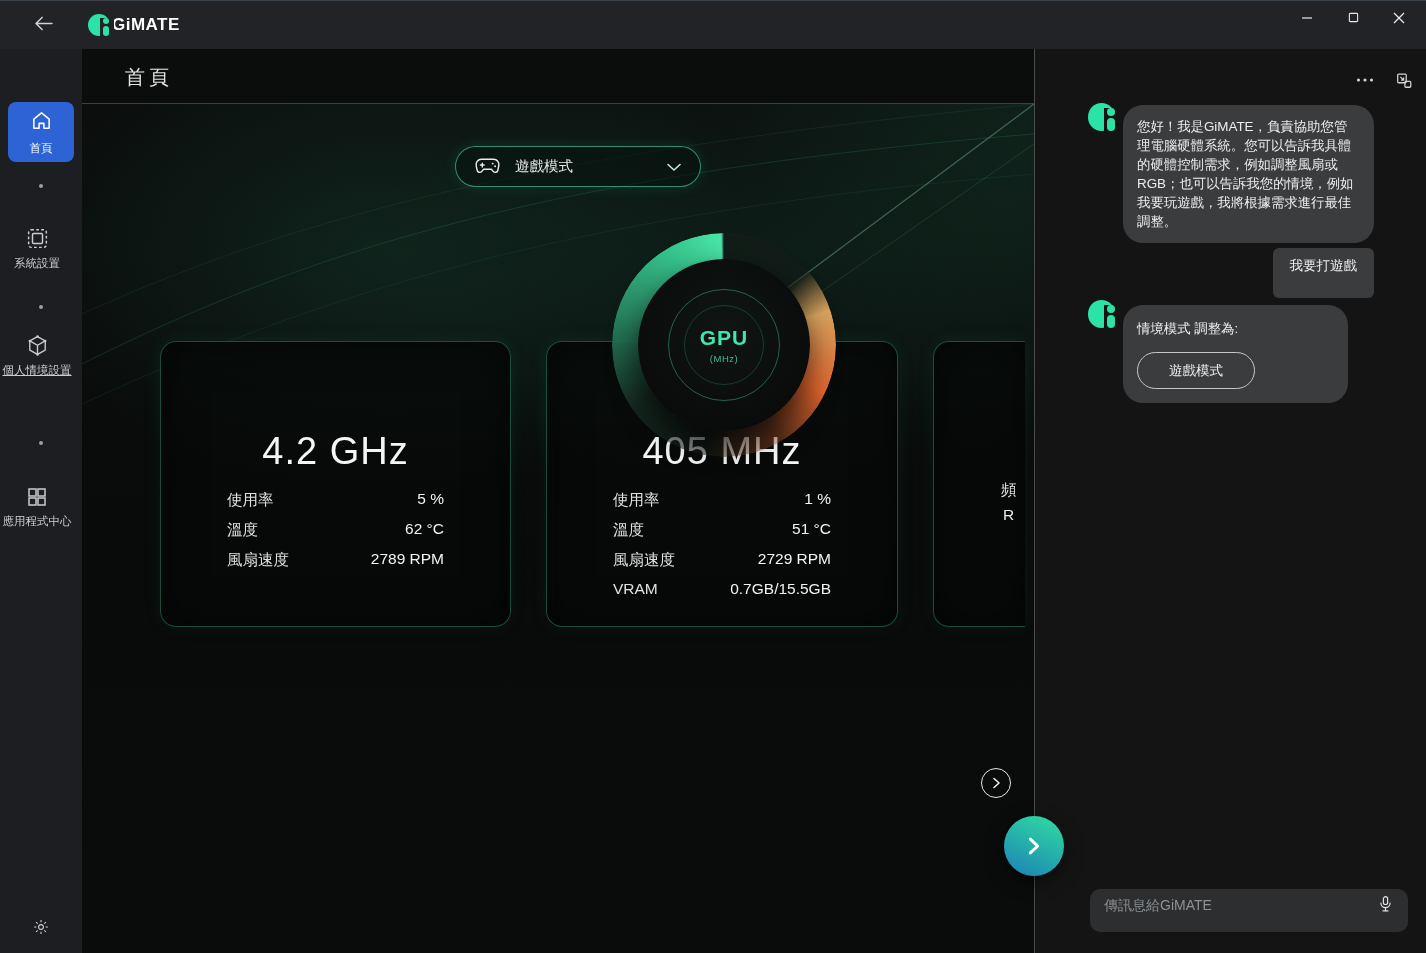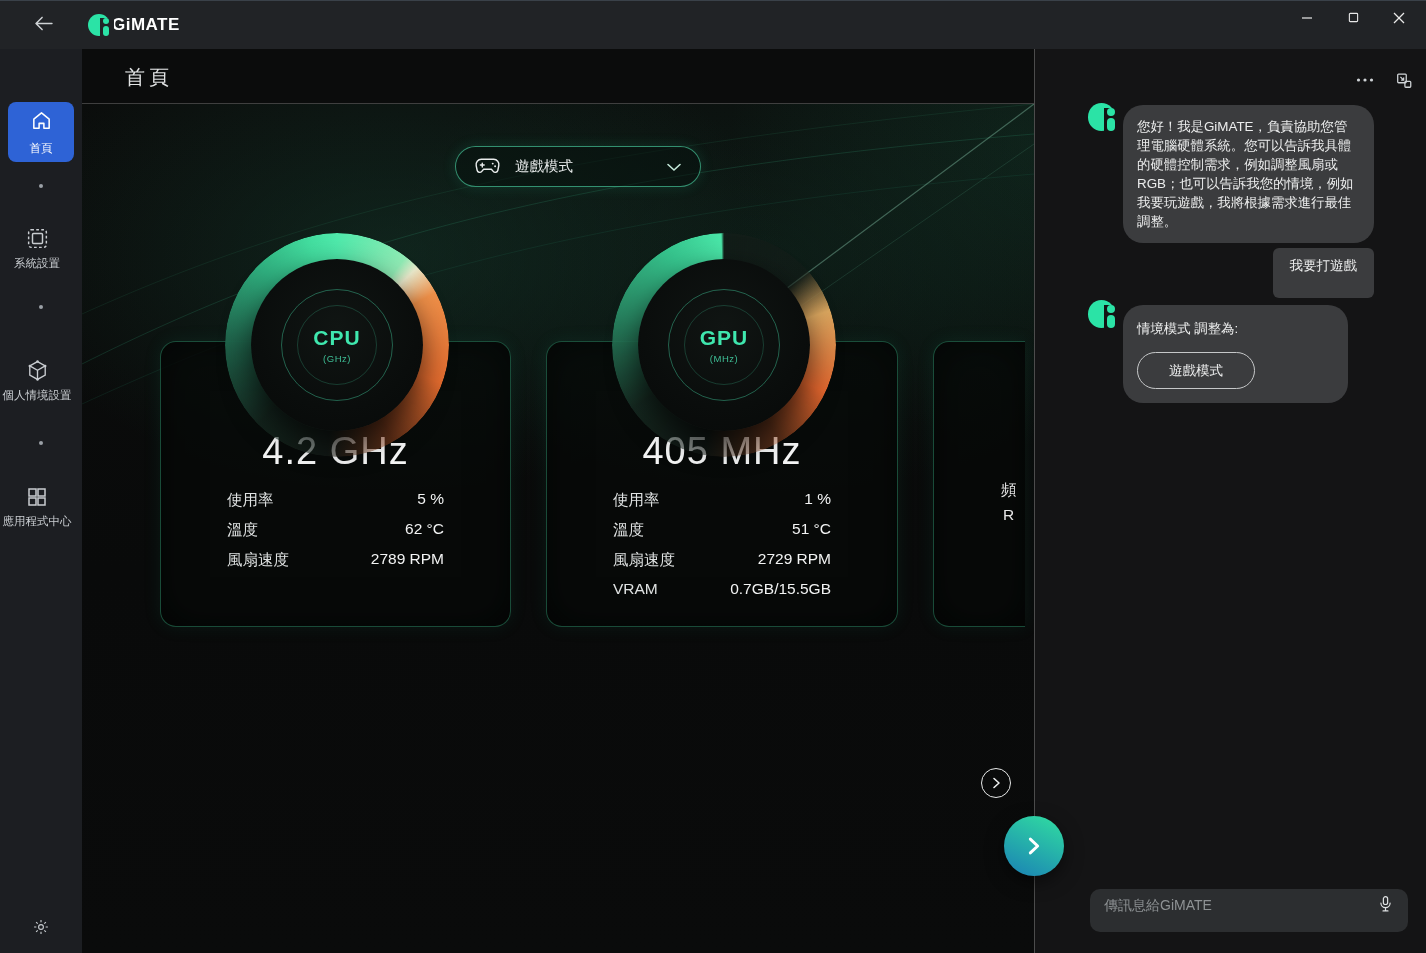--- a/index.html
+++ b/index.html
@@ -169,21 +169,21 @@
         <svg width="25" height="25" viewBox="0 0 24 24" fill="none" stroke="currentColor" stroke-width="1.4">
             <rect x="7.2" y="7.2" width="9.6" height="9.6" rx="1"></rect>
             <rect x="3.5" y="3.5" width="17" height="17" rx="2.5" stroke-dasharray="2.6 2.2"></rect>
           </svg>
       </span>
       <span class="lbl">系統設置</span>
     </button>
 
     <span class="nav-dot" style="top:256px;"></span>
 
-    <button class="nav-item" style="top:309px;">
+    <button class="nav-item" style="top:284px;text-decoration:underline;">
       <span>
         <svg width="25" height="25" viewBox="0 0 24 24" fill="none" stroke="currentColor" stroke-width="1.3">
             <path d="M12 3.4l7.4 4.2v8.8L12 20.6l-7.4-4.2V7.6z"></path>
             <path d="M4.6 7.6 12 11.8l7.4-4.2M12 11.8v8.8"></path>
             <circle cx="12" cy="3.4" r="1.2" fill="currentColor" stroke="none"></circle>
             <circle cx="19.4" cy="7.6" r="1.2" fill="currentColor" stroke="none"></circle>
             <circle cx="4.6" cy="7.6" r="1.2" fill="currentColor" stroke="none"></circle>
             <circle cx="12" cy="20.6" r="1.2" fill="currentColor" stroke="none"></circle>
           </svg>
       </span>
@@ -282,30 +282,20 @@
           <span class="stat-value">0.7GB/15.5GB</span>
         </div>
       </div>
     </section>
 
     <section class="stat-card card-partial">
       <span class="partial-1">頻</span>
       <span class="partial-2">R</span>
     </section>
 
-    <div class="gauge gauge-cpu">
-      <div class="ring ring-cpu"></div>
-      <div class="disc"></div>
-      <div class="ring1"></div>
-      <div class="ring2"></div>
-      <div class="gauge-label">
-        <span class="gauge-title">CPU</span>
-        <span class="gauge-unit">(GHz)</span>
-      </div>
-    </div>
 
     <div class="gauge gauge-gpu">
       <div class="ring ring-gpu"></div>
       <div class="disc"></div>
       <div class="ring1"></div>
       <div class="ring2"></div>
       <div class="gauge-label">
         <span class="gauge-title">GPU</span>
         <span class="gauge-unit">(MHz)</span>
       </div>

